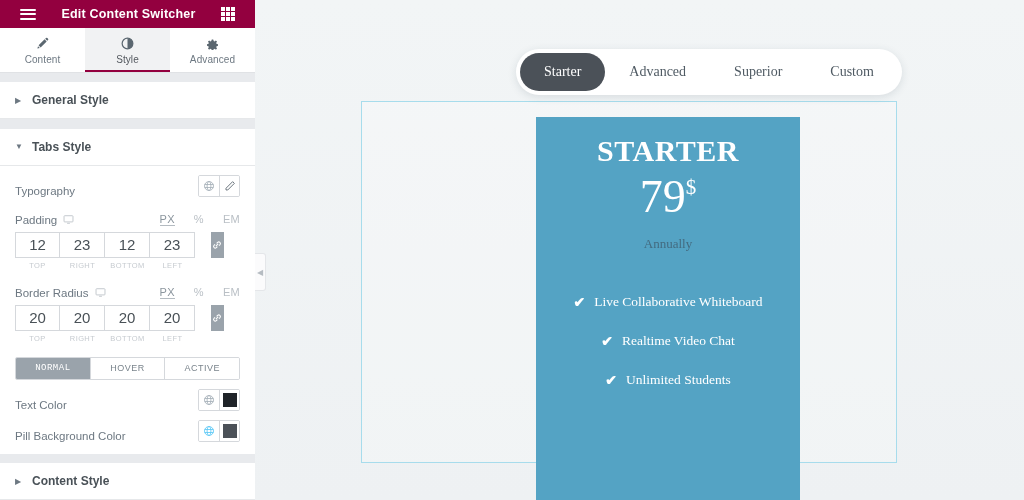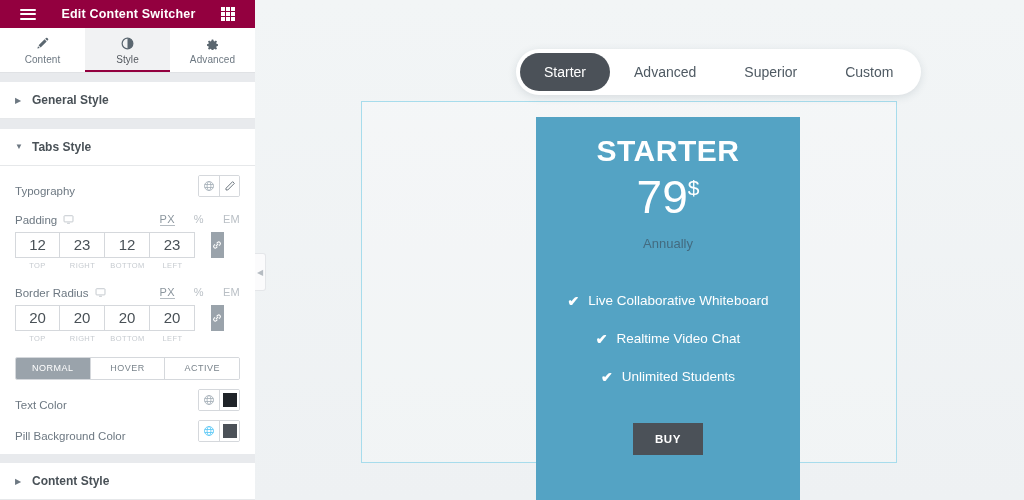--- a/index.html
+++ b/index.html
@@ -105,37 +105,38 @@
 
   .state-tabs {
     display: flex; margin-top: 14px; border: 1px solid #d5d8dc;
     border-radius: 2px; overflow: hidden;
   }
   .state-tabs > div {
     flex: 1; height: 21px; display: flex; align-items: center; justify-content: center;
     font-size: 9px; letter-spacing: .5px; color: #7a848c; background: #fff; cursor: pointer;
   }
   .state-tabs > div + div { border-left: 1px solid #d5d8dc; }
-  .state-tabs > div.on { background: #9aa3ab; color: #fff; }
+  .state-tabs > div.on { background: #9aa3ab; color: #fff; font-family: Liberation Mono, monospace; }
 
   
   #collapse-handle {
     position: absolute; right: -11px; top: 253px;
     width: 11px; height: 38px; background: #fbfbfc;
     border: 1px solid #e4e6e9; border-left: none;
     border-radius: 0 3px 3px 0;
     display: flex; align-items: center; justify-content: center;
     font-size: 8px; color: #b6bcc2; cursor: pointer; z-index: 5;
   }
 
   
   #canvas {
     flex: 1; height: 500px; position: relative;
     background: linear-gradient(180deg, #f2f5f6 0%, #eef1f3 100%);
     overflow: hidden;
+    font-family: Liberation Serif, serif;
   }
   #switcher-pill {
     position: absolute; left: 261px; top: 49px;
     background: #ffffff; border-radius: 26px;
     box-shadow: 0 2px 9px rgba(40,60,80,.13);
     display: flex; align-items: center; padding: 4px;
     height: 46px;
   }
   .pill {
     height: 38px; padding: 0 24px; border-radius: 20px;
@@ -431,16 +432,15 @@
       <div class="feat">
         <span class="ck">✔</span>
         <span>Realtime Video Chat</span>
       </div>
       <div class="feat">
         <span class="ck">✔</span>
         <span>Unlimited Students</span>
       </div>
     </div>
 
-    <div class="buy-btn" style="background: rgb(75, 81, 88);">BUY</div>
   </div>
 
 </div>
 
 </body></html>

